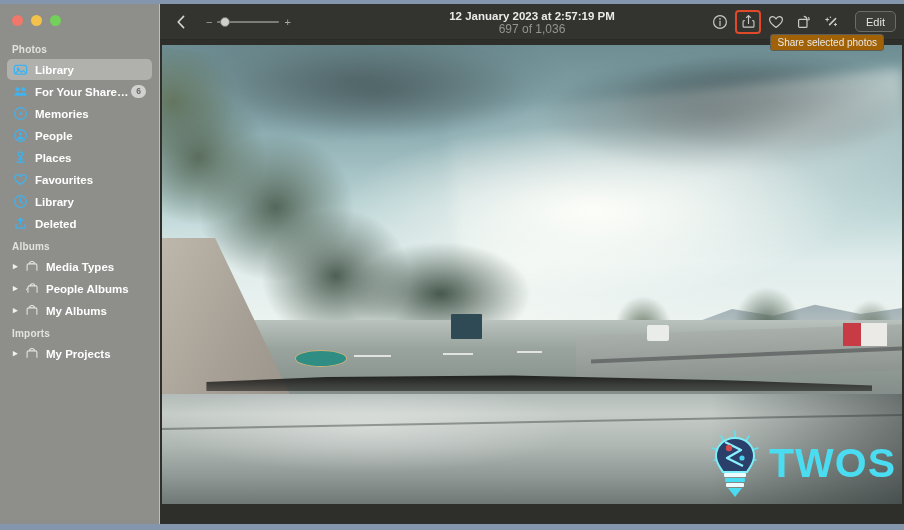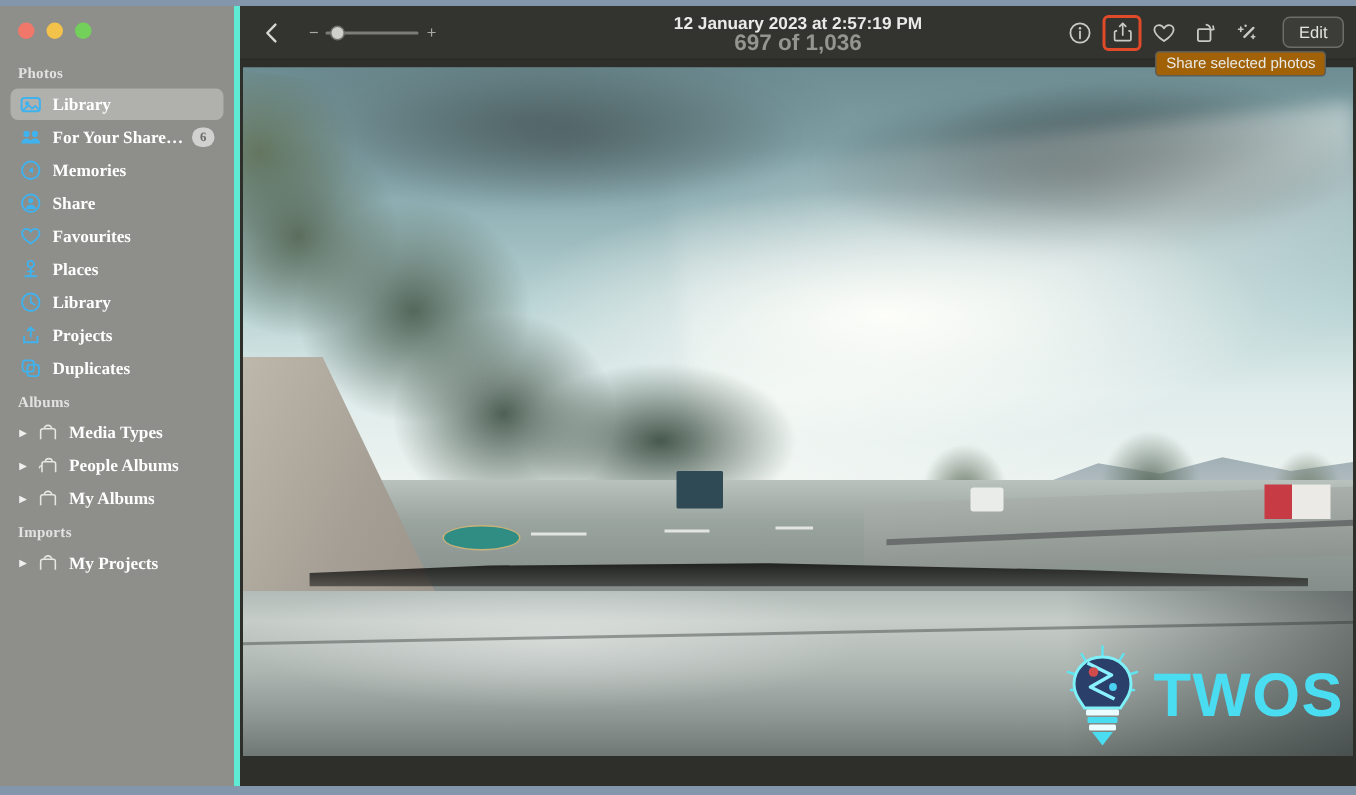--- a/index.html
+++ b/index.html
@@ -26,22 +26,21 @@
   }
 
   
   .sidebar {
     width: 160px;
     height: 520px;
     background: #8e8e8a;
     flex: 0 0 160px;
     position: relative;
     padding-top: 4px;
-    border-right: 4px solid #5eead4;
-    font-family: Liberation Serif, serif;
+    border-right: 1px solid #5eead4;
   }
   .traffic {
     display: flex;
     gap: 8px;
     padding: 7px 0 0 12px;
     height: 30px;
     align-items: flex-start;
   }
   .light { width: 11px; height: 11px; border-radius: 50%; }
   .light.red { background: #f0776a; }
@@ -149,24 +148,23 @@
     text-align: center;
     pointer-events: none;
   }
   .tb-title {
     font-size: 11.5px;
     color: #eaeae8;
     font-weight: 600;
     line-height: 14px;
   }
   .tb-sub {
-    font-size: 15px;
+    font-size: 12px;
     color: #95958f;
     line-height: 12px;
-    font-weight: bold;
   }
   .tb-right {
     margin-left: auto;
     display: flex; align-items: center; gap: 2px;
     position: relative;
     z-index: 5;
   }
   .tb-right .tb-btn svg { display:block; }
   .highlight-box {
     border: 2px solid #e04a28;
@@ -410,74 +408,65 @@
       </div>
 
       <div class="side-item">
         <span class="ico">
           <svg width="15" height="15" viewBox="0 0 16 16">
               <circle cx="8" cy="8" r="6.2" fill="none" stroke="#3fb3f0" stroke-width="1.3"></circle>
               <circle cx="8" cy="6.3" r="1.8" fill="#3fb3f0"></circle>
               <path d="M4.4 12.2c0-2 1.6-3.2 3.6-3.2s3.6 1.2 3.6 3.2z" fill="#3fb3f0"></path>
             </svg>
         </span>
-        <span class="label">Share</span>
-      </div>
-
-      <div class="side-item">
-        <span class="ico">
-          <svg width="15" height="15" viewBox="0 0 16 16">
-              <path d="M8 13.2 C3.6 10.2 1.8 7.8 1.8 5.8 C1.8 4 3.2 2.8 4.8 2.8 C6 2.8 7.3 3.5 8 4.8 C8.7 3.5 10 2.8 11.2 2.8 C12.8 2.8 14.2 4 14.2 5.8 C14.2 7.8 12.4 10.2 8 13.2Z" fill="none" stroke="#3fb3f0" stroke-width="1.3" stroke-linejoin="round"></path>
-            </svg>
-        </span>
-        <span class="label">Favourites</span>
+        <span class="label">People</span>
       </div>
 
       <div class="side-item">
         <span class="ico">
           <svg width="15" height="15" viewBox="0 0 16 16">
               <circle cx="8" cy="4.4" r="2.3" fill="none" stroke="#3fb3f0" stroke-width="1.3"></circle>
               <path d="M8 6.8 L8 13" stroke="#3fb3f0" stroke-width="1.3"></path>
               <path d="M3.6 13 L12.4 13" stroke="#3fb3f0" stroke-width="1.3"></path>
               <path d="M5.2 9.6 L10.8 9.6" stroke="#3fb3f0" stroke-width="1.1"></path>
             </svg>
         </span>
         <span class="label">Places</span>
       </div>
 
       <div class="side-item">
         <span class="ico">
           <svg width="15" height="15" viewBox="0 0 16 16">
+              <path d="M8 13.2 C3.6 10.2 1.8 7.8 1.8 5.8 C1.8 4 3.2 2.8 4.8 2.8 C6 2.8 7.3 3.5 8 4.8 C8.7 3.5 10 2.8 11.2 2.8 C12.8 2.8 14.2 4 14.2 5.8 C14.2 7.8 12.4 10.2 8 13.2Z" fill="none" stroke="#3fb3f0" stroke-width="1.3" stroke-linejoin="round"></path>
+            </svg>
+        </span>
+        <span class="label">Favourites</span>
+      </div>
+
+      <div class="side-item">
+        <span class="ico">
+          <svg width="15" height="15" viewBox="0 0 16 16">
               <circle cx="8" cy="8" r="6.2" fill="none" stroke="#3fb3f0" stroke-width="1.3"></circle>
               <path d="M8 4.4 L8 8.2 L10.8 9.8" fill="none" stroke="#3fb3f0" stroke-width="1.3" stroke-linecap="round"></path>
             </svg>
         </span>
         <span class="label">Library</span>
       </div>
 
       <div class="side-item">
         <span class="ico">
           <svg width="15" height="15" viewBox="0 0 16 16">
               <path d="M3.2 8.6 L3.2 13 L12.8 13 L12.8 8.6" fill="none" stroke="#3fb3f0" stroke-width="1.3"></path>
               <path d="M8 2.6 L8 9.4" stroke="#3fb3f0" stroke-width="1.3"></path>
               <path d="M5.4 5 L8 2.5 L10.6 5" fill="none" stroke="#3fb3f0" stroke-width="1.3" stroke-linejoin="round"></path>
             </svg>
         </span>
-        <span class="label">Projects</span>
-      </div>
-
-      <div class="side-item">
-        <span class="ico">
-          <svg width="15" height="15" viewBox="0 0 16 16">
-              <rect x="2.2" y="2.4" width="8" height="8" rx="2" fill="none" stroke="#3fb3f0" stroke-width="1.3"></rect>
-              <rect x="5.6" y="5.4" width="8.2" height="8.2" rx="2" fill="none" stroke="#3fb3f0" stroke-width="1.3"></rect>
-            </svg>
-        </span>
-        <span class="label">Duplicates</span>
-      </div>
+        <span class="label">Deleted</span>
+      </div>
+
 
 
       <div class="section-header">Albums</div>
 
       <div class="side-item">
         <span class="disc">▸</span>
         <span class="ico">
           <svg width="14" height="14" viewBox="0 0 16 16">
               <path d="M2.4 12.4 L2.4 6 a1.6 1.6 0 0 1 1.6-1.6 h8 a1.6 1.6 0 0 1 1.6 1.6 v6.4" fill="none" stroke="#e6e6e2" stroke-width="1.2"></path>
               <path d="M5.2 4.4 a2.8 2.6 0 0 1 5.6 0" fill="none" stroke="#e6e6e2" stroke-width="1.2"></path>

